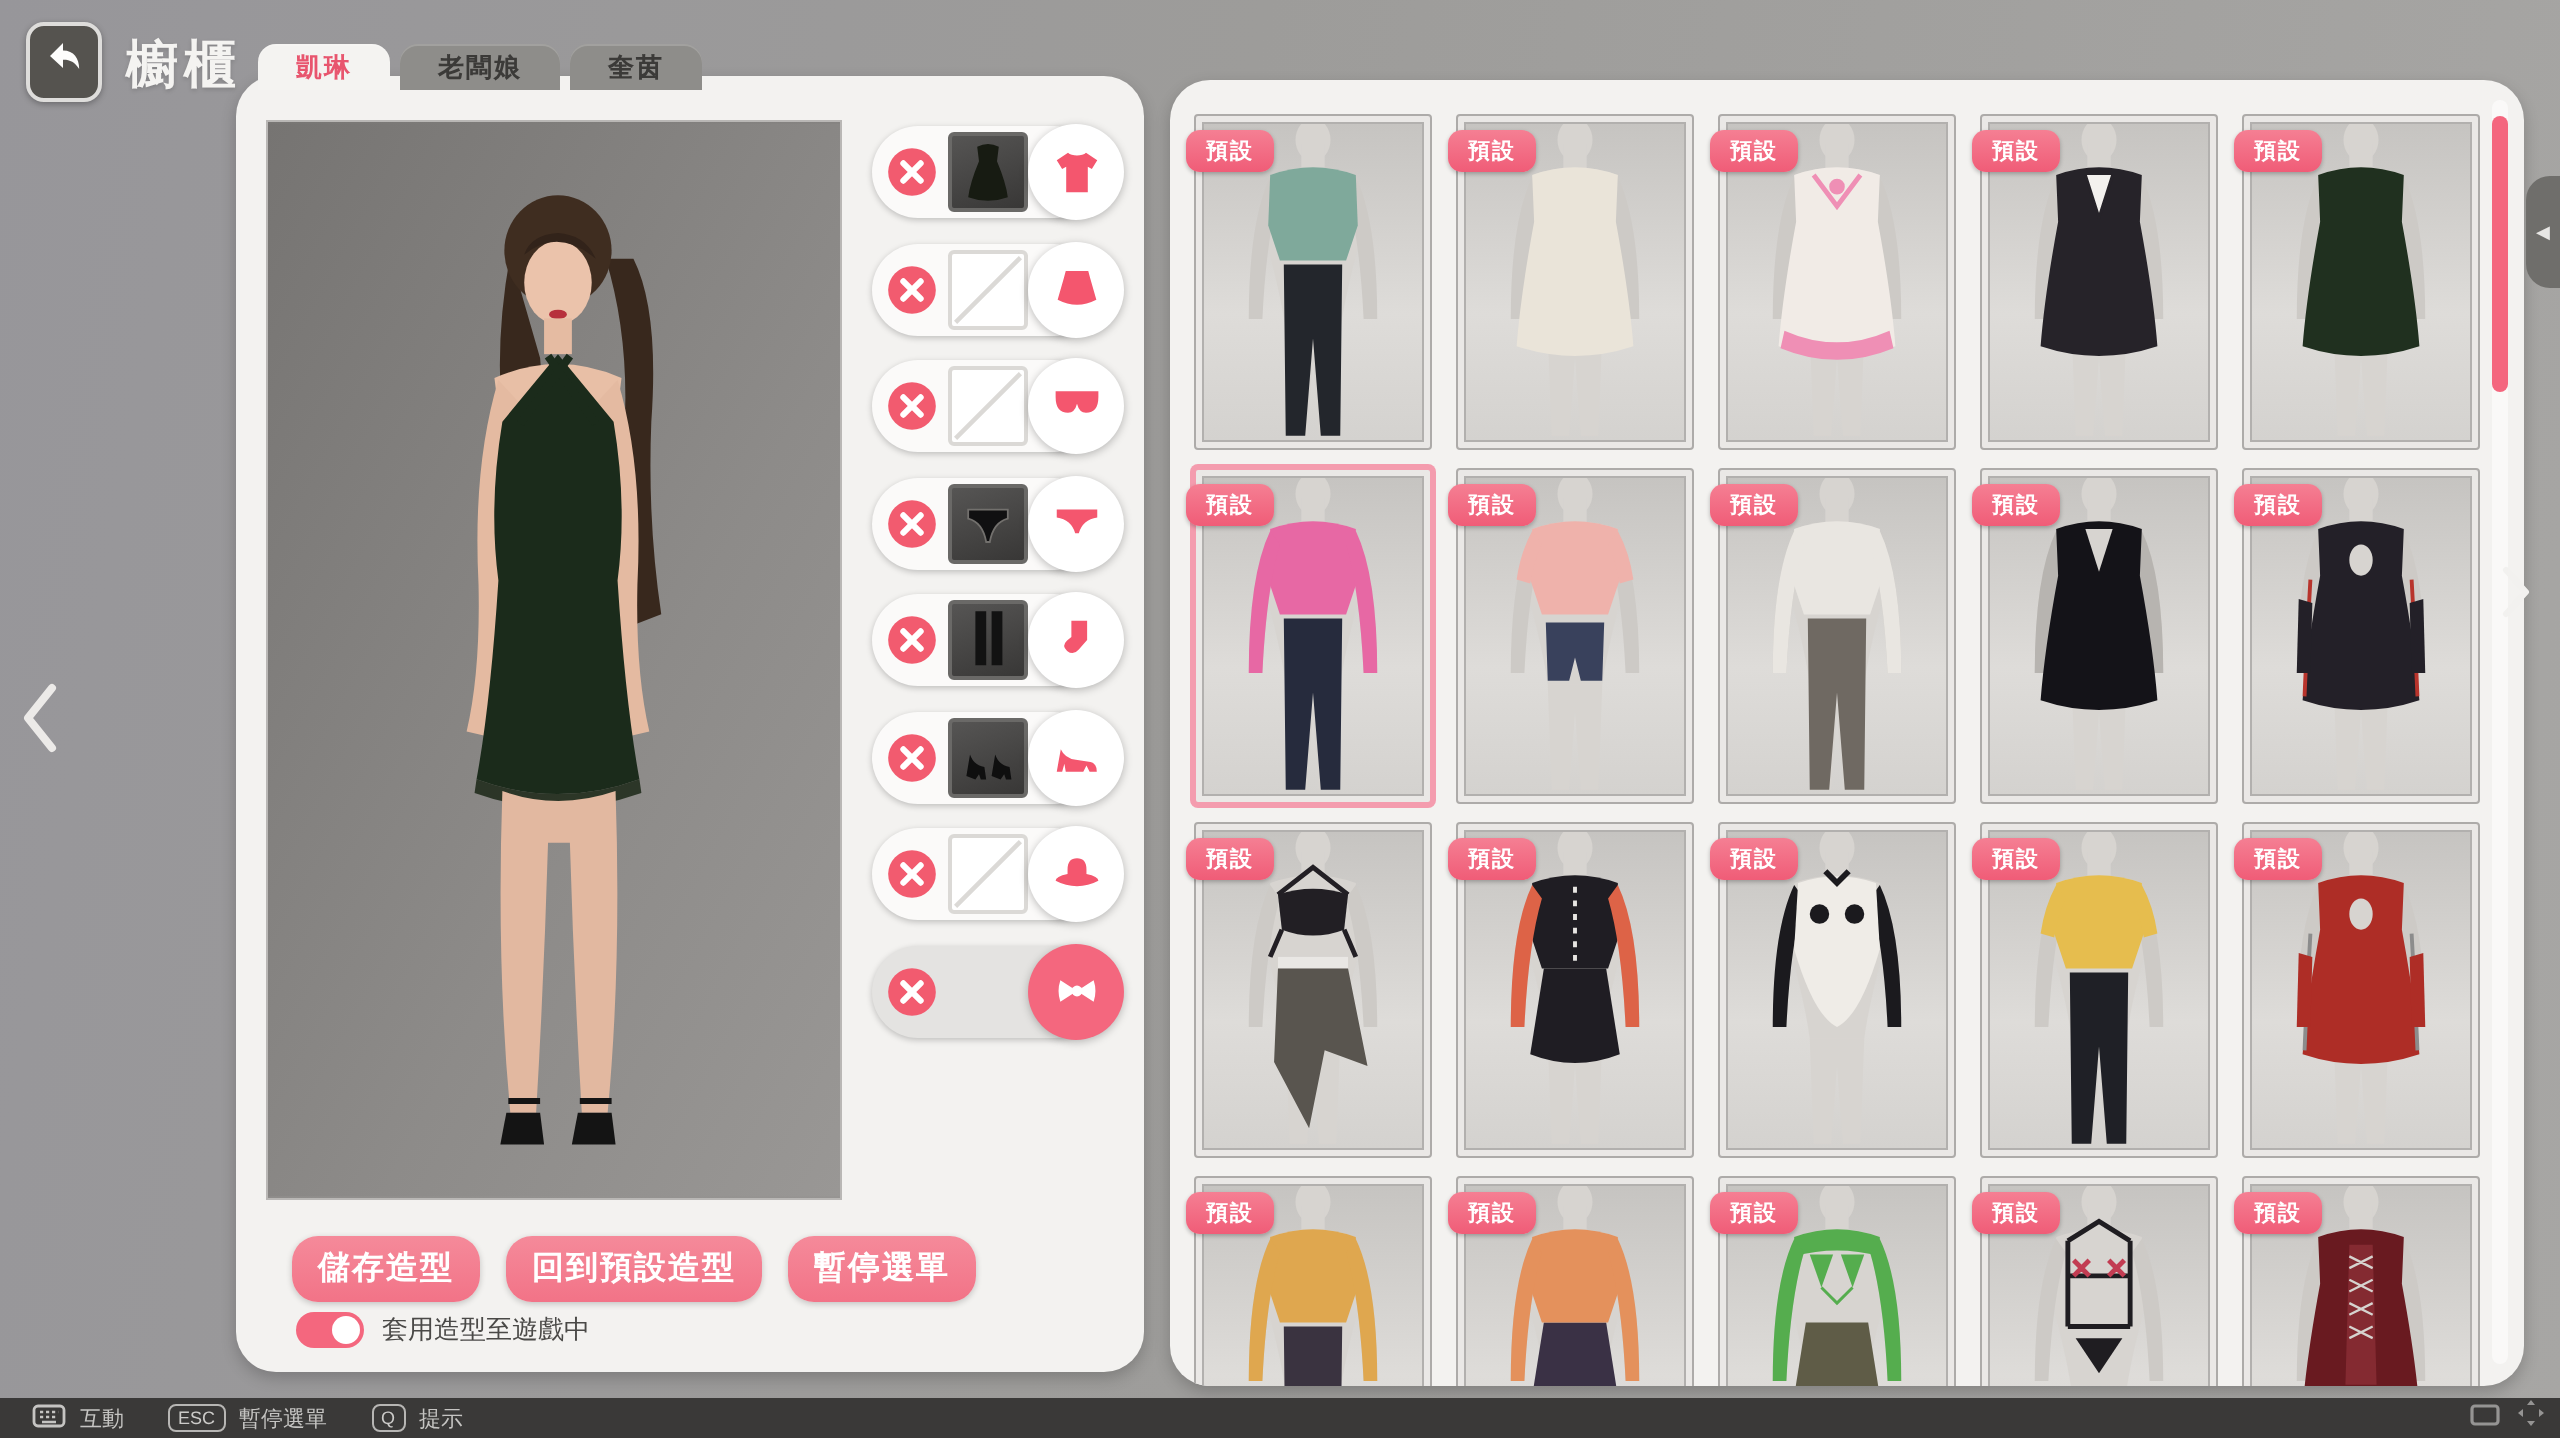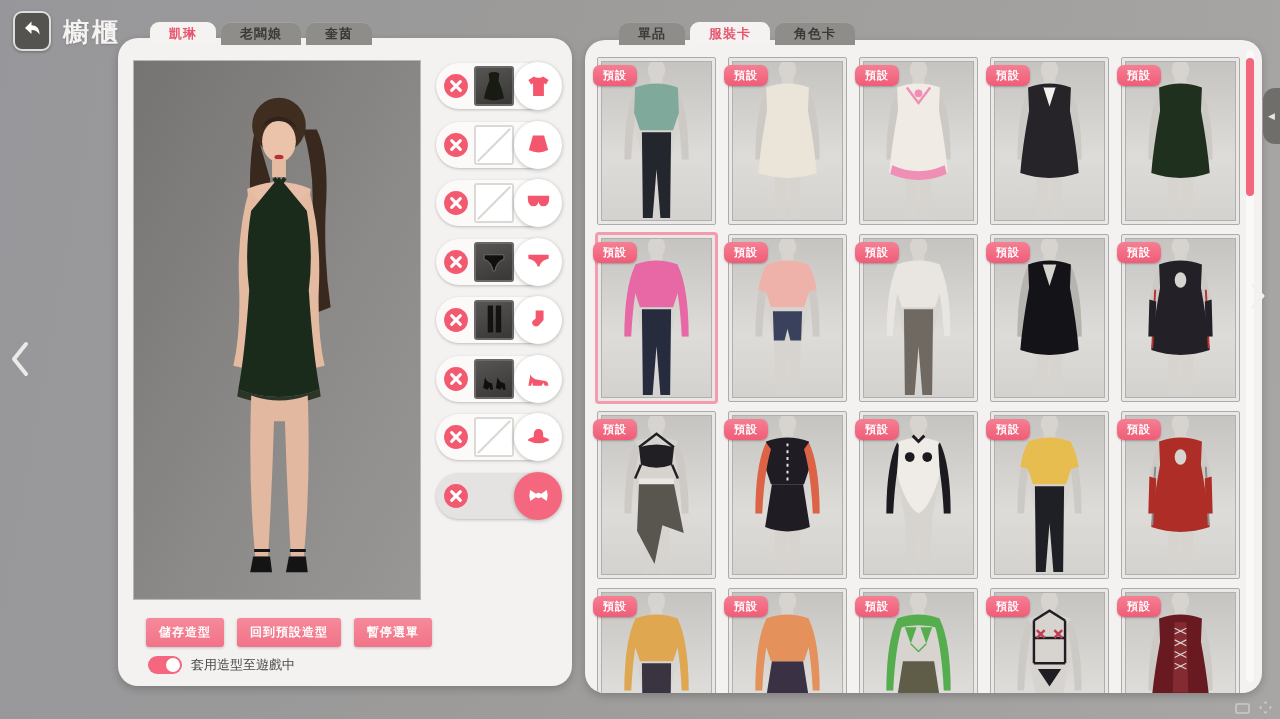--- a/index.html
+++ b/index.html
@@ -4,21 +4,21 @@
 <style>
   * { margin:0; padding:0; box-sizing:border-box; }
   html,body { width:1280px; height:719px; overflow:hidden; font-family:"Liberation Sans",sans-serif; }
   .stage { position:relative; width:1280px; height:719px; background:linear-gradient(100deg,#97969a 0%,#9d9c9a 45%,#a7a6a4 100%); overflow:hidden;padding-left:20px; }
 
   
   .backbtn { position:absolute; left:13px; top:11px; width:38px; height:40px; background:#55534f; border:2px solid #dedddb; border-radius:9px; display:flex; align-items:center; justify-content:center; cursor:pointer; box-shadow:0 1px 3px rgba(0,0,0,.3); }
   .page-title { position:absolute; left:63px; top:15px; font-size:26px; font-weight:bold; color:#f4f3f1; letter-spacing:3px; text-shadow:0 1px 2px rgba(0,0,0,.15); }
 
   
-  .tabstrip { position:absolute; top:22px; display:flex; gap:5px; z-index:5;margin-left:21px; }
+  .tabstrip { position:absolute; top:22px; display:flex; gap:5px; z-index:5; }
   #charTabs { left:129px; }
   #contentTabs { left:598px; }
   .tab { height:23px; padding:3px 19px 0; border-radius:9px 9px 0 0; background:#8e8d8a; color:#3b3a38; font-size:13px; font-weight:bold; letter-spacing:1px; cursor:pointer; box-shadow:inset 0 1px 0 rgba(255,255,255,.18); }
   .tab.active { background:#f4f3f1; color:#e8556e; }
 
   
   .panel { position:absolute; background:#f3f2f0; border-radius:20px; box-shadow:0 3px 8px rgba(0,0,0,.2); }
   #leftPanel  { left:118px; top:38px; width:454px; height:648px; }
   #rightPanel { left:585px; top:40px; width:677px; height:653px; overflow:hidden; }
 
@@ -35,21 +35,21 @@
   .slot .thumb { position:absolute; left:38px; top:3px; width:40px; height:40px; border-radius:3px; overflow:hidden; }
   .slot .thumb.empty { background:#fff; border:2px solid #dbd9d6; }
   .slot .thumb.filled { background:linear-gradient(160deg,#565554,#383736); border:2px solid #6a6967; }
   .slot .iconbtn { position:absolute; right:0; top:-1px; width:48px; height:48px; border-radius:50%; background:#fff; box-shadow:0 1px 4px rgba(0,0,0,.25); display:flex; align-items:center; justify-content:center; cursor:pointer; }
   .slot .iconbtn svg { width:27px; height:27px; color:#f4566e; }
   .slot.accessory .iconbtn { background:#f4677e; }
   .slot.accessory .iconbtn svg { color:#fff; }
 
   
   .actions { position:absolute; left:28px; top:580px; display:flex; gap:13px; }
-  .act-btn { background:linear-gradient(#f58a9a,#f27387); color:#fff; font-weight:bold; font-size:12px; letter-spacing:1px; padding:6px 13px; border:none; border-radius:3px; cursor:pointer; box-shadow:0 1px 3px rgba(0,0,0,.2); }
+  .act-btn { background:linear-gradient(#f58a9a,#f27387); color:#fff; font-weight:bold; font-size:16px; letter-spacing:1px; padding:6px 13px; border:none; border-radius:13px; cursor:pointer; box-shadow:0 1px 3px rgba(0,0,0,.2); }
   .toggle-row { position:absolute; left:30px; top:618px; display:flex; align-items:center; gap:9px; }
   .toggle { position:relative; width:34px; height:18px; border-radius:9px; background:#f4677e; cursor:pointer; }
   .toggle .knob { position:absolute; right:2px; top:2px; width:14px; height:14px; border-radius:50%; background:#fff; }
   .toggle-label { font-size:13px; color:#4a4947; }
 
   
   .grid { position:absolute; left:12px; top:17px; display:grid; grid-template-columns:repeat(5,119px); grid-auto-rows:168px; gap:9px 12px; }
   .card { position:relative; background:#eae8e6; border:1px solid #adaba9; border-radius:2px; padding:3px; cursor:pointer; }
   .card .photo { width:100%; height:100%; background:linear-gradient(#c6c4c1,#dedcd9 60%,#d4d2cf); border:1px solid #b2b0ae; overflow:hidden; }
   .card .photo svg { width:100%; height:100%; display:block; }
@@ -85,25 +85,20 @@
           <path d="M5 11 L11.5 4.5 L11.5 8.3 C17 8.3 19.5 12.2 19.6 17.5 C17.4 14 14.8 12.8 11.5 12.9 L11.5 17 Z" fill="#fdfdfc"></path>
         </svg>
     </span>
   </div>
   <div class="page-title">櫥櫃</div>
 
   <div class="tabstrip" id="charTabs">
       <div class="tab active">凱琳</div>
       <div class="tab">老闆娘</div>
       <div class="tab">奎茵</div>
-    </div>
-  <div class="tabstrip" id="contentTabs">
-      <div class="tab">單品</div>
-      <div class="tab active">服裝卡</div>
-      <div class="tab">角色卡</div>
     </div>
 
   <div class="panel" id="leftPanel">
     <div class="preview">
       <svg viewBox="0 0 288 540">
         <defs>
           <linearGradient id="pvbg" x1="0" y1="0" x2="1" y2="1">
             <stop offset="0" stop-color="#767472"></stop>
               <stop offset=".6" stop-color="#8d8b89"></stop>
               <stop offset="1" stop-color="#999795"></stop>
@@ -628,13 +623,27 @@
     <svg width="15" height="11" viewBox="0 0 15 11">
         <rect x="1" y="1" width="13" height="9" rx="1.5" fill="none" stroke="currentColor" stroke-width="1.6"></rect>
       </svg>
   </span>
   <span class="overlay-ico" id="ovMove">
     <svg width="13" height="13" viewBox="0 0 13 13">
         <path d="M6.5 0 L8.5 2.5 H4.5 Z M6.5 13 L4.5 10.5 H8.5 Z M0 6.5 L2.5 4.5 V8.5 Z M13 6.5 L10.5 8.5 V4.5 Z" fill="currentColor"></path>
       </svg>
   </span>
 
+  <div class="statusbar" id="statusBar">
+      <span><svg width="17" height="14" viewBox="0 0 17 14" fill="none" style="color:#c5c4c2">
+          <rect x="1" y="2" width="15" height="10" rx="2" fill="none" stroke="currentColor" stroke-width="1.4"></rect>
+          <path d="M4 5 h1.6 M7 5 h1.6 M10 5 h1.6 M13 5 h0.1 M4 7.5 h1.6 M7 7.5 h1.6 M10 7.5 h1.6 M5 10 h7" stroke="currentColor" stroke-width="1.2"></path>
+        </svg></span>
+      <span>互動</span>
+      <span class="sb-gap"></span>
+      <span class="keycap">ESC</span>
+      <span>暫停選單</span>
+      <span class="sb-gap"></span>
+      <span class="keycap">Q</span>
+      <span>提示</span>
+      <span class="sb-gap"></span>
+    </div>
 </div>
 
 </body></html>

